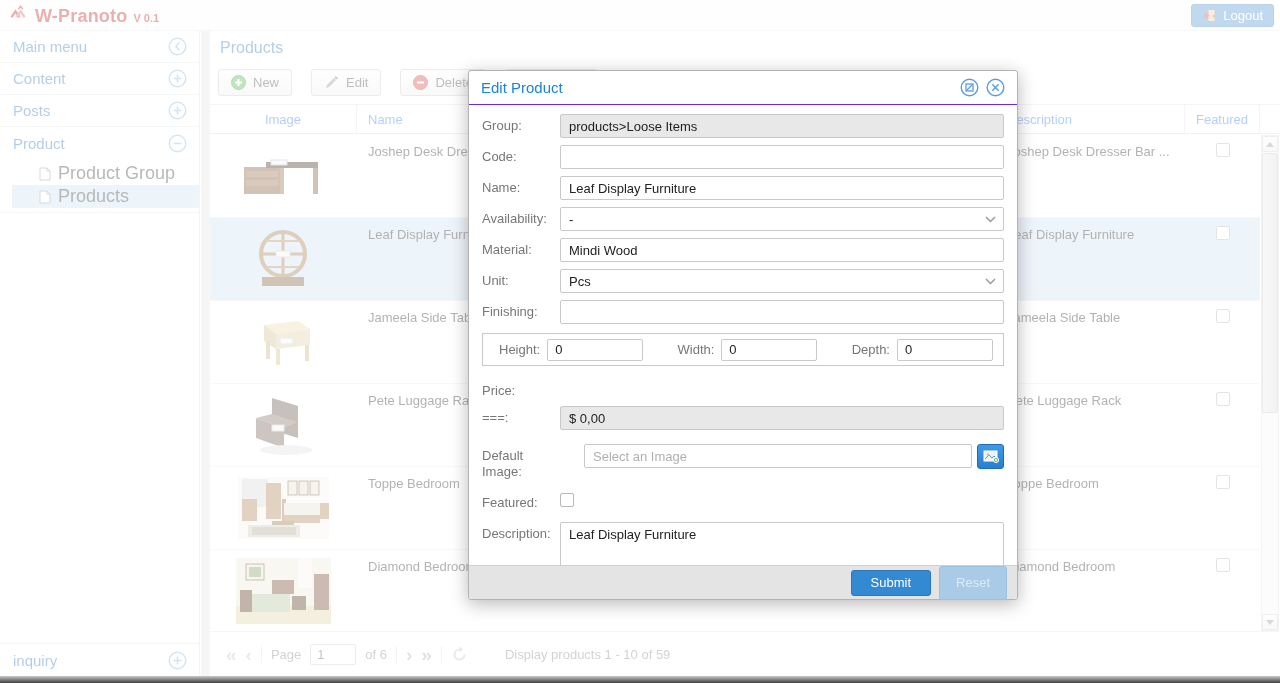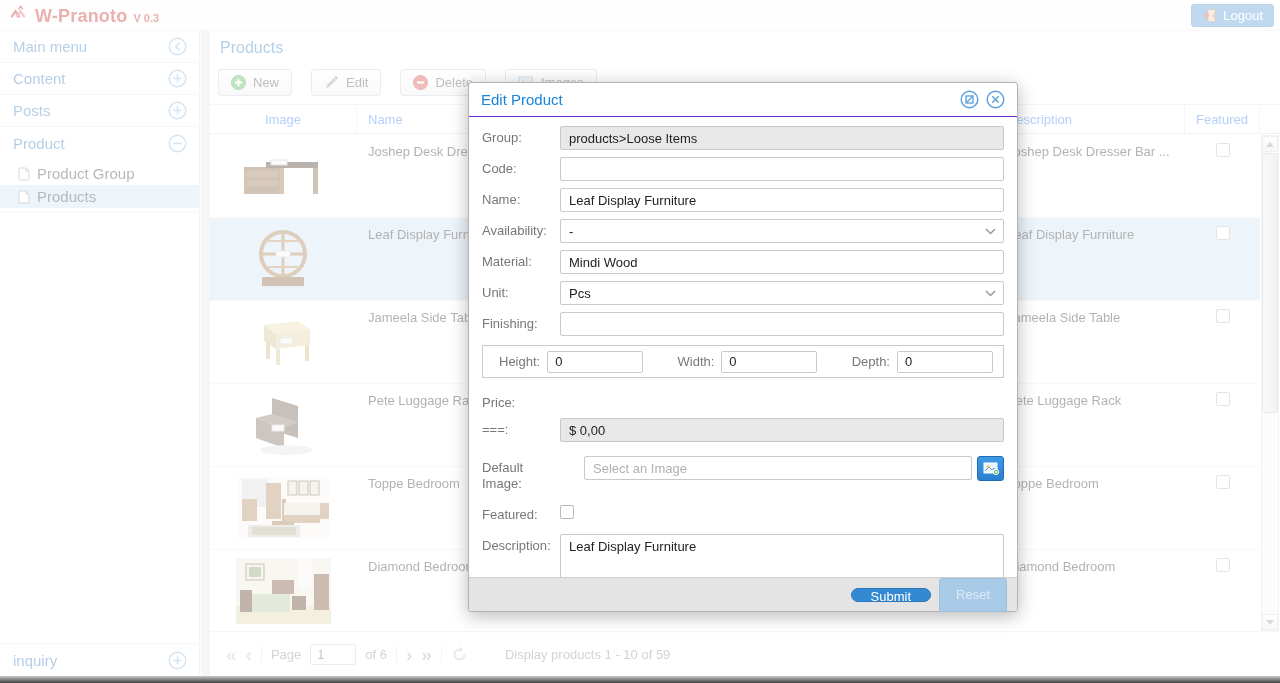--- a/index.html
+++ b/index.html
@@ -15,22 +15,22 @@
   .logo-wrap { display:flex; align-items:baseline; gap:6px; padding-left:4px; }
   .logo-text { color:#c9302c; font-size:18px; font-weight:bold; letter-spacing:.2px; }
   .logo-ver { color:#c9302c; font-size:11px; font-weight:bold; }
   .logout-btn { display:flex; align-items:center; gap:6px; background:#5b9bd5; border:1px solid #4a8cc7;
     border-radius:3px; height:23px; padding:8px 10px; color:#fff; font-size:13px; cursor:pointer; }
   
   .sidebar { position:absolute; top:31px; left:0; width:200px; bottom:7px; background:#fff;
     border-right:1px solid #e2e2e2; z-index:1; }
   .side-item { height:32px; display:flex; align-items:center; justify-content:space-between;
     padding:0 12px 0 13px; border-bottom:1px solid #ebebeb; color:#3a7fc1; font-size:15px; cursor:pointer; }
-  .side-sub { height:23px; display:flex; align-items:center; gap:7px; padding-left:18px;
-    color:#444; font-size:15px; cursor:pointer; }
+  .side-sub { height:23px; display:flex; align-items:center; gap:7px; padding-left:27px;
+    color:#444; font-size:18px; cursor:pointer;margin-left:12px; }
   .side-sub.selected { background:#cfe3f2; }
   .side-bottom { position:absolute; bottom:0; left:0; right:0; height:33px; border-top:1px solid #e6e6e6;
     display:flex; align-items:center; justify-content:space-between; padding:0 12px 0 13px;
     color:#3a7fc1; font-size:15px; cursor:pointer; }
   .circle-ic { width:19px; height:19px; flex:none; }
   
   .gap-strip { position:absolute; top:31px; left:201px; width:9px; bottom:7px; background:#e6e6e6; z-index:1; }
   .main { position:absolute; top:31px; left:210px; right:0; bottom:7px; background:#fff; z-index:1; }
   .main-title { position:absolute; top:8px; left:10px; color:#3a7fc1; font-size:16px; }
   .toolbar { position:absolute; top:38px; left:8px; display:flex; gap:19px; }
@@ -72,21 +72,21 @@
   .pg-ic.ena { color:#b2b2b2; }
   .pg-sep { width:1px; height:17px; background:#e0e0e0; }
   .pg-input { width:46px; height:21px; border:1px solid #ccc; border-radius:2px; font-size:13px;
     color:#666; padding:0 6px; font-family:inherit; }
   .pg-status { margin-left:28px; color:#8a8a8a; }
   
   .mask { position:absolute; inset:0; background:rgba(255,255,255,0.62); z-index:50; }
   .bottom-strip { position:absolute; left:0; right:0; bottom:0; height:7px;
     background:linear-gradient(#c9c9c9,#3f3f3f); z-index:60; }
   
-  .modal { position:absolute; left:468px; top:82px; width:550px; height:530px; background:#fff;
+  .modal { position:absolute; left:468px; top:70px; width:550px; height:530px; background:#fff;
     border:1px solid #b3b3b3; border-radius:3px; box-shadow:0 4px 18px rgba(0,0,0,0.28);
     z-index:100; display:flex; flex-direction:column; }
   .modal-header { height:33px; flex:none; display:flex; align-items:center; padding:0 12px; gap:7px; }
   .modal-title { color:#1a84d8; font-size:15px; flex:1; }
   .mh-ic { cursor:pointer; flex:none; display:flex; }
   .modal-body { flex:1; border-top:1px solid #6d28d9; padding:9px 13px 0 13px; overflow:hidden; }
   .frow { display:flex; margin-bottom:7px; align-items:flex-start; }
   .flabel { width:78px; flex:none; color:#777; font-size:13px; padding-top:4px; line-height:16px; }
   .fctrl { flex:1; min-width:0; }
   .fin { width:100%; height:24px; border:1px solid #c9c9c9; border-radius:2px; padding:0 8px;
@@ -100,39 +100,39 @@
     font-size:13px; color:#222; font-family:inherit; }
   .dim-gap { width:22px; }
   .defimg-wrap { display:flex; gap:5px; align-items:flex-start;margin-left:24px; }
   .defimg-wrap .fin::placeholder { color:#b0b0b0; }
   .img-btn { width:27px; height:25px; flex:none; background:linear-gradient(#3f9ae6,#2a7fd0);
     border:1px solid #1e6db8; border-radius:3px; display:flex; align-items:center; justify-content:center; cursor:pointer; }
   .fta { width:100%; height:70px; border:1px solid #c9c9c9; border-radius:2px; padding:4px 8px;
     font-size:13px; color:#222; font-family:inherit; resize:none; }
   .modal-footer { height:34px; flex:none; background:#e4e4e4; border-top:1px solid #cfcfcf;
     display:flex; align-items:center; justify-content:flex-end; gap:8px; padding:0 10px; border-radius:0 0 3px 3px; }
-  .btn-submit { height:14px; padding:0 19px; background:#3389d2; border:1px solid #2a78bd; border-radius:11px;
+  .btn-submit { height:26px; padding:0 19px; background:#3389d2; border:1px solid #2a78bd; border-radius:3px;
     color:#fff; font-size:13px; font-family:inherit; cursor:pointer;margin-left:48px; }
   .btn-reset { height:34px; padding:0 16px; background:#a9cbe8; border:1px solid #9cc0e0; border-radius:3px;
     color:#ddeaf6; font-size:13px; font-family:inherit; cursor:pointer; }
   .mrow-gap14 { margin-bottom:14px; }
   .mrow-gap11 { margin-bottom:11px; }
 </style>
 </head>
 <body>
 
 <div class="topbar">
   <div class="logo-wrap">
     <svg class="circle-ic" width="26" height="21" viewBox="0 0 26 21">
       <path d="M2 17 L7.5 9 L13 17" stroke="#c9302c" stroke-width="3.2" fill="none"></path>
       <path d="M9 17 L14.5 9 L20 17" stroke="#e0736f" stroke-width="3.2" fill="none"></path>
       <path d="M11.5 6 L14.5 2 L17.5 6" stroke="#c9302c" stroke-width="2" fill="none"></path>
     </svg>
     <span class="logo-text">W-Pranoto</span>
-    <span class="logo-ver">V 0.3</span>
+    <span class="logo-ver">V 0.1</span>
   </div>
   <button class="logout-btn">
     <svg width="15" height="15" viewBox="0 0 15 15">
       <rect x="6" y="1.5" width="7" height="12" fill="#e8d3ae" stroke="#a98a5f"></rect>
       <rect x="11" y="7" width="1.4" height="2" fill="#8a6d4a"></rect>
       <path d="M7 7.5 H2.5 M2.5 7.5 L5 5 M2.5 7.5 L5 10" stroke="#d9534f" stroke-width="2" fill="none"></path>
     </svg>
     <span>Logout</span>
   </button>
 </div>

